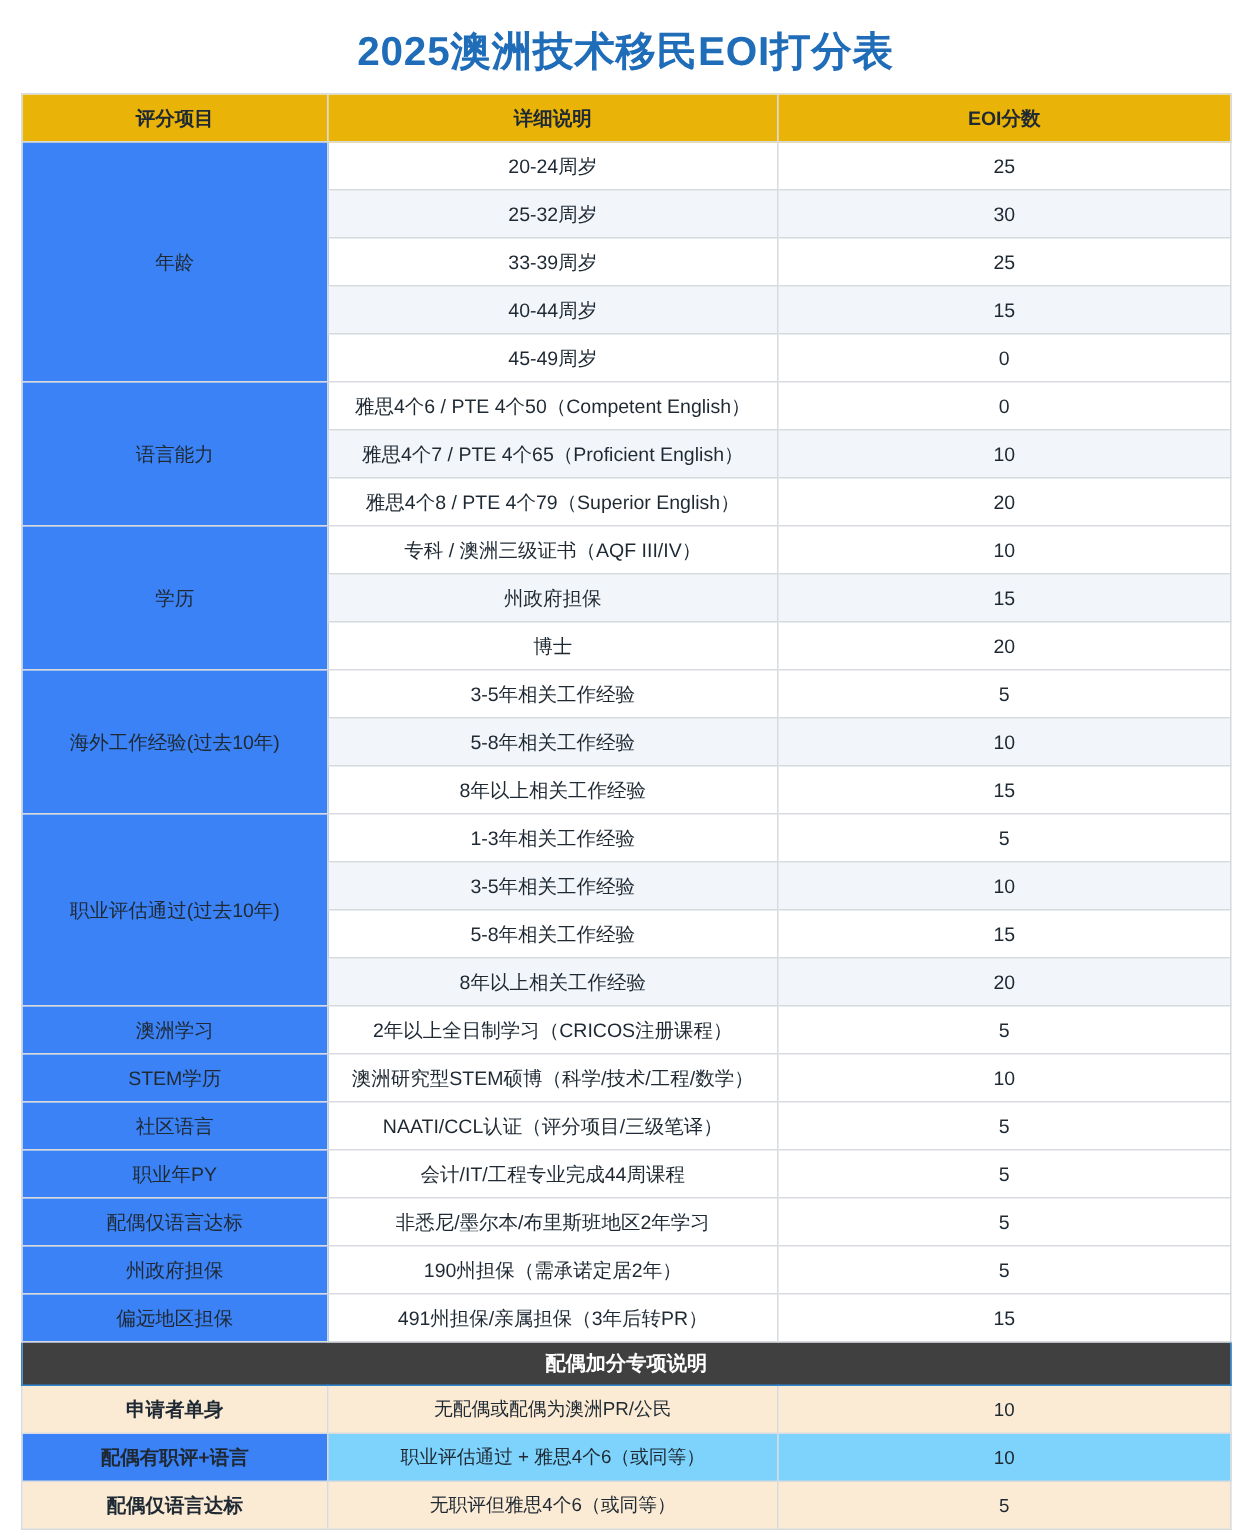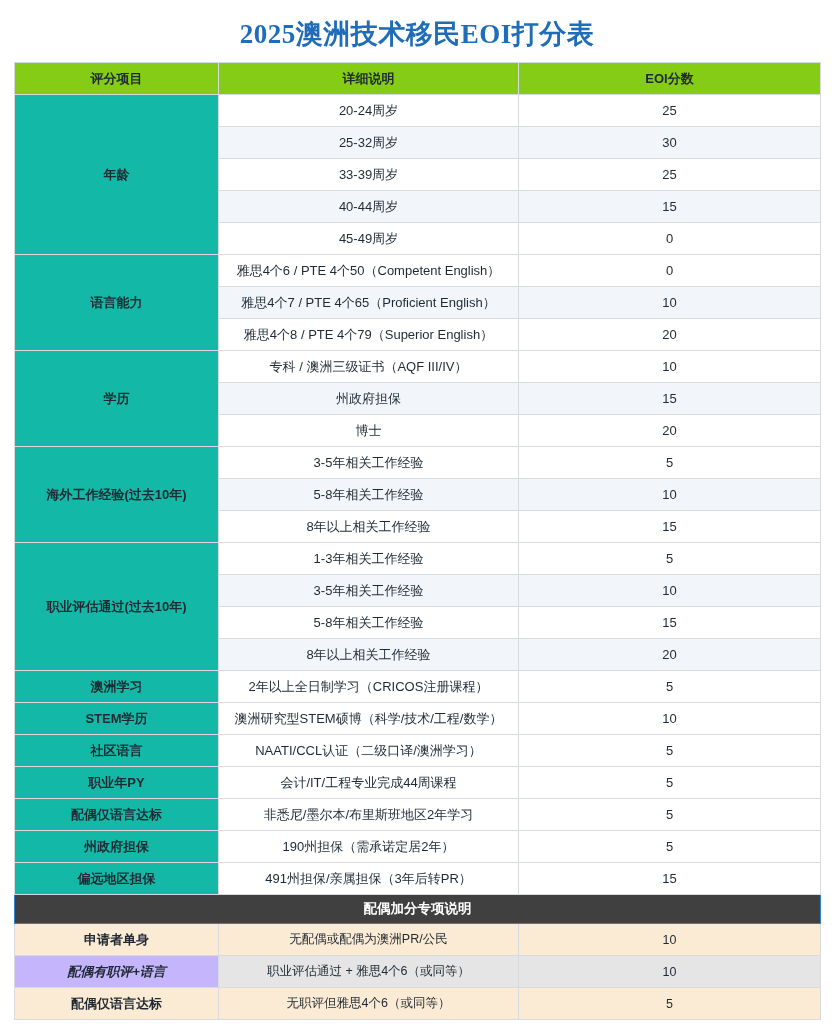--- a/index.html
+++ b/index.html
@@ -17,52 +17,52 @@
     box-sizing: border-box;
     padding: 10px 14px 6px 14px;
   }
   .doc-title {
     text-align: center;
     font-size: 27px;
     font-weight: bold;
     color: #1f6cb8;
     letter-spacing: 0.5px;
     margin: 6px 0 10px 0;
-    font-family: Liberation Serif, serif;
+    font-family: Liberation Sans, sans-serif;
   }
   table.eoi {
     border-collapse: collapse;
     width: 806px;
     table-layout: fixed;
   }
   table.eoi td, table.eoi th {
     border: 1px solid #d7dbe0;
     font-size: 13px;
     text-align: center;
     vertical-align: middle;
     padding: 0;
     height: 31px;
     color: #1f2933;
   }
   col.c1 { width: 204px; }
   col.c2 { width: 300px; }
   col.c3 { width: 302px; }
 
   thead th {
-    background: #84cc16;
+    background: #eab308;
     color: #ffffff;
     font-weight: bold;
     font-size: 14px;
     height: 30px;
     border: 1px solid #2f86cf;
   }
   td.cat {
-    font-weight: bold;
+    font-weight: normal;
     font-size: 14px;
-    background: #14b8a6;
+    background: #3b82f6;
   }
   tr.alt td {
     background: #f2f6fa;
     margin-left: 36px;
   }
   tr.alt td.cat {
     background: #f2f6fa;
   }
   td.detail {
     font-size: 12.5px;
@@ -81,25 +81,24 @@
   tr.spouse td {
     background: #fcebd4;
     font-size: 12.5px;
   }
   tr.spouse td.cat {
     background: #fcebd4;
     font-weight: bold;
     font-size: 13px;
   }
   tr.spouse.alt td {
-    background: #e5e5e5;
+    background: #7dd3fc;
   }
   tr.spouse.alt td.cat {
-    background: #c4b5fd;
-    font-style: italic;
+    background: #3b82f6;
   }
 </style>
 </head>
 <body>
 
 <div class="page">
   <div class="doc-title">2025澳洲技术移民EOI打分表</div>
 
   <table class="eoi">
     <colgroup>
@@ -197,21 +196,21 @@
           <td class="detail">2年以上全日制学习（CRICOS注册课程）</td>
           <td class="score">5</td>
         </tr>
         <tr>
           <td class="cat" rowspan="1">STEM学历</td>
           <td class="detail">澳洲研究型STEM硕博（科学/技术/工程/数学）</td>
           <td class="score">10</td>
         </tr>
         <tr>
           <td class="cat" rowspan="1">社区语言</td>
-          <td class="detail">NAATI/CCL认证（二级口译/澳洲学习）</td>
+          <td class="detail">NAATI/CCL认证（评分项目/三级笔译）</td>
           <td class="score">5</td>
         </tr>
         <tr>
           <td class="cat" rowspan="1">职业年PY</td>
           <td class="detail">会计/IT/工程专业完成44周课程</td>
           <td class="score">5</td>
         </tr>
         <tr>
           <td class="cat" rowspan="1">配偶仅语言达标</td>
           <td class="detail">非悉尼/墨尔本/布里斯班地区2年学习</td>

